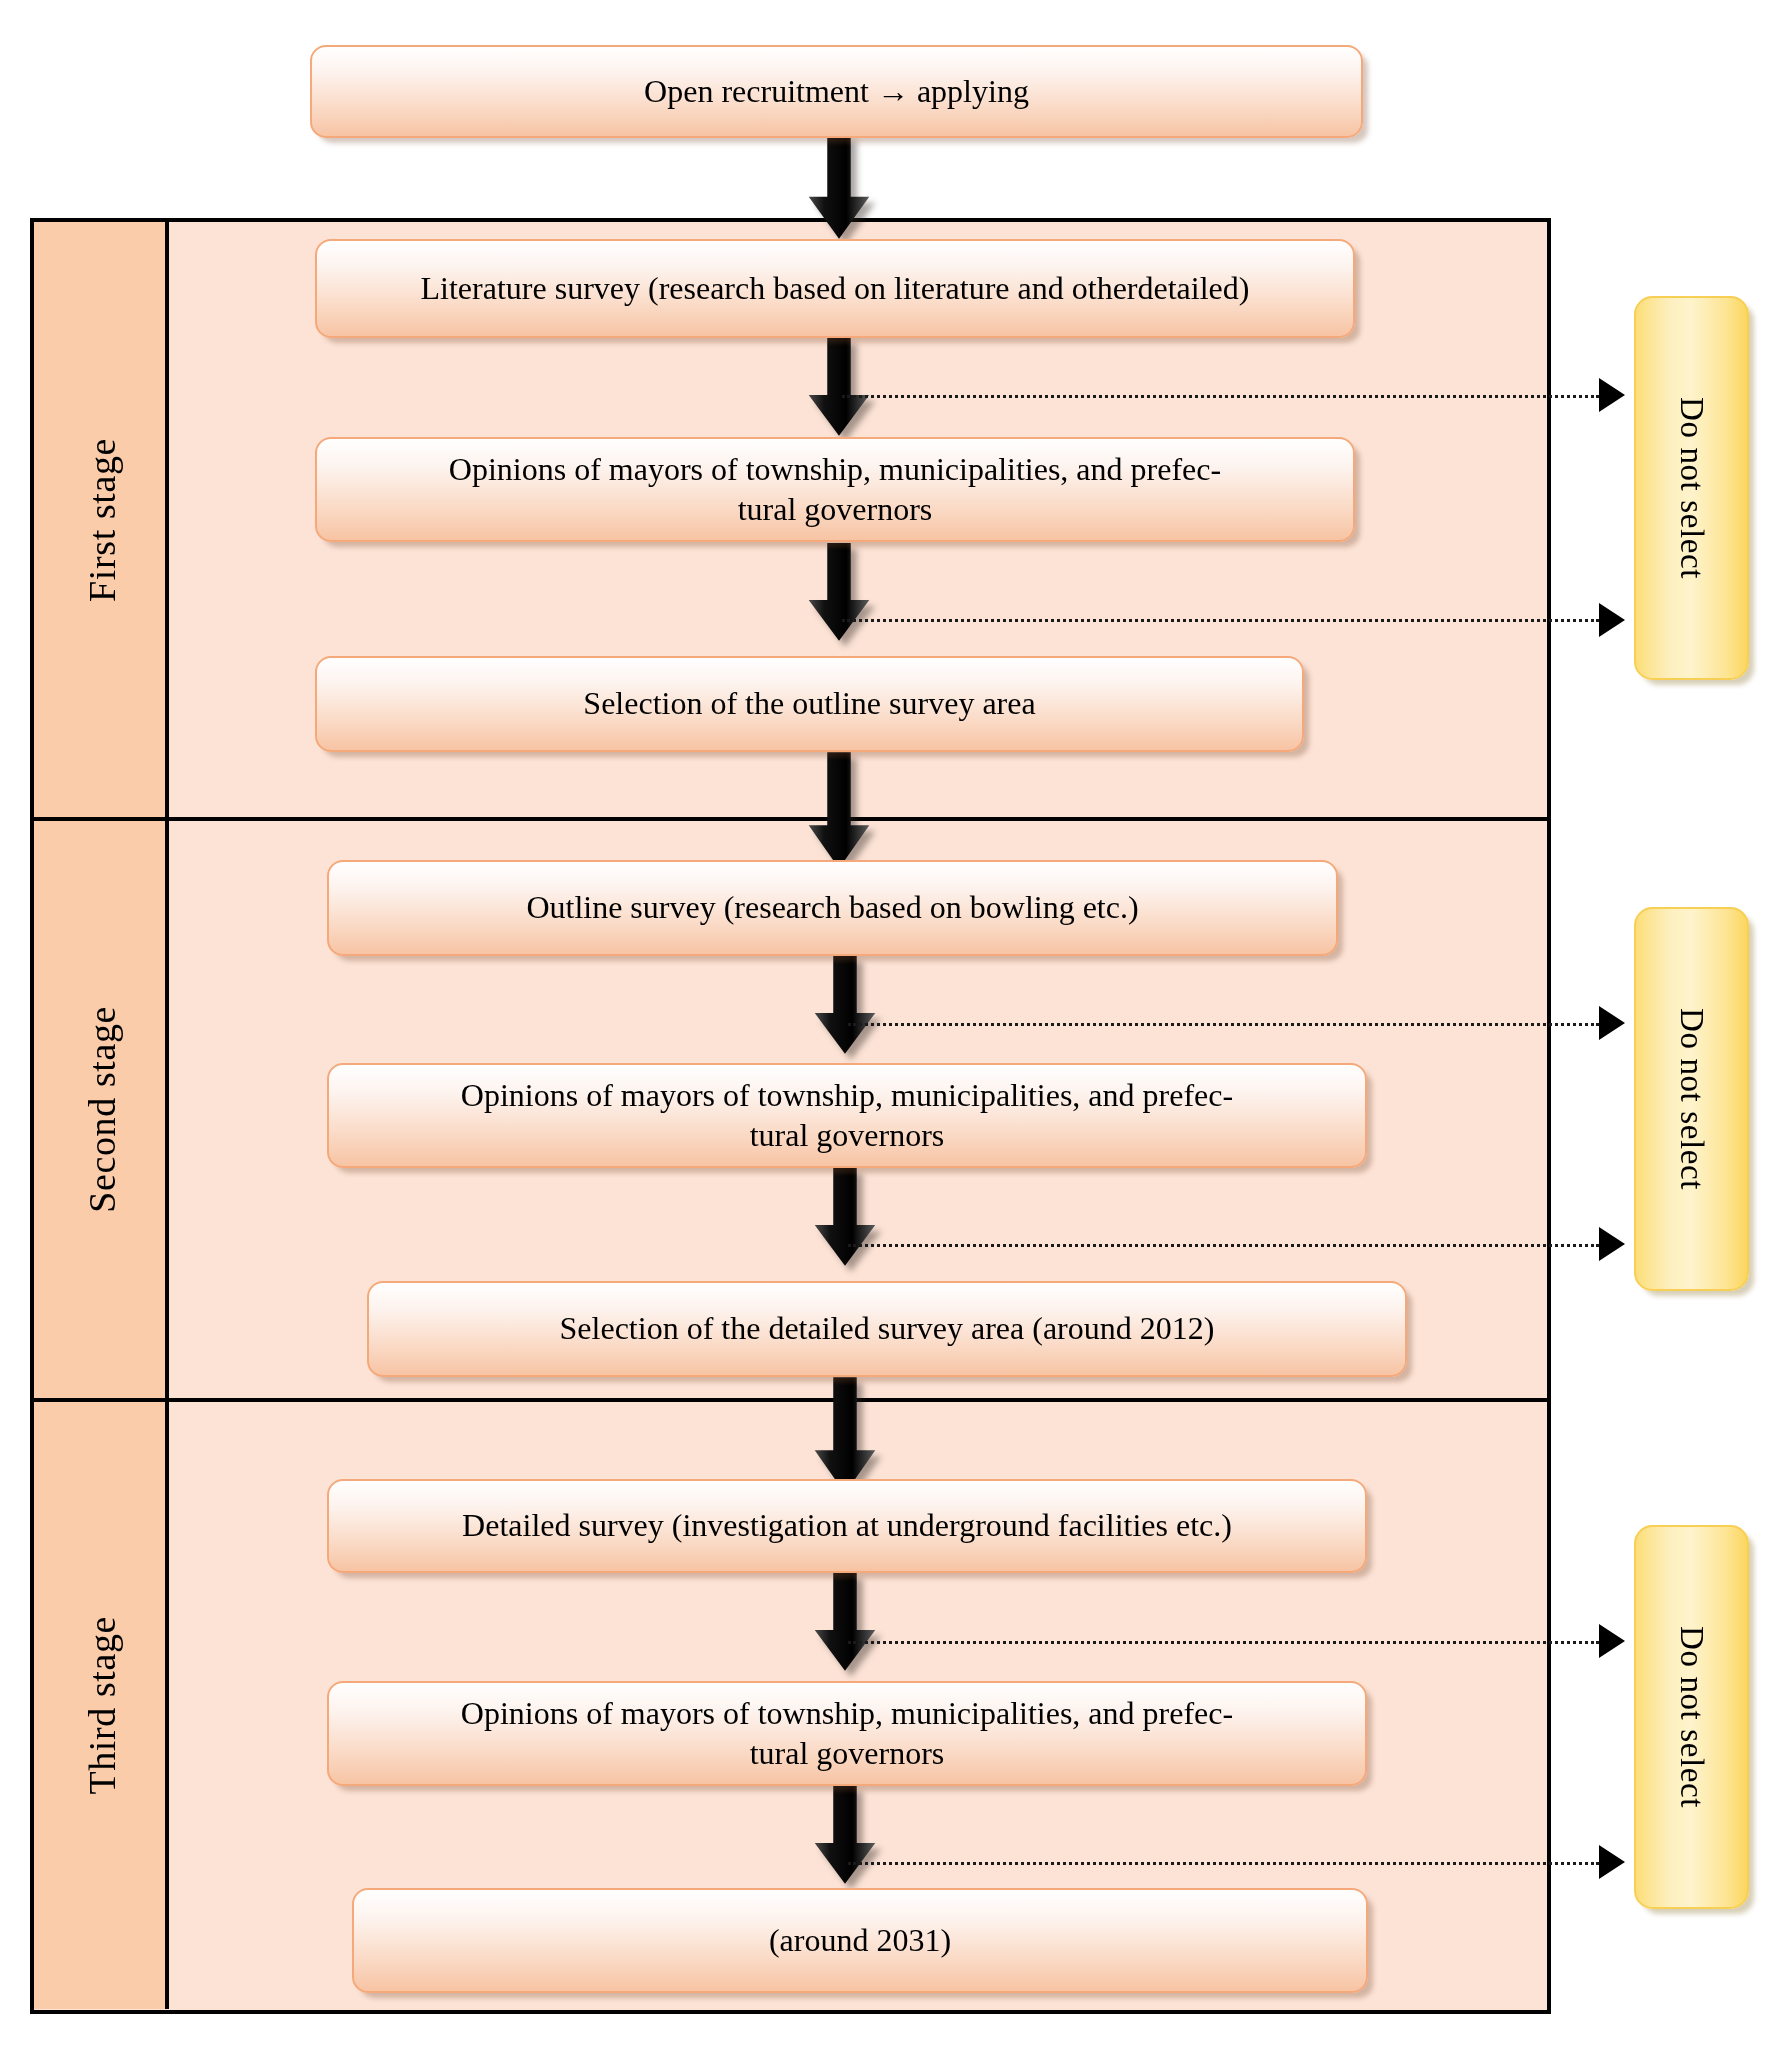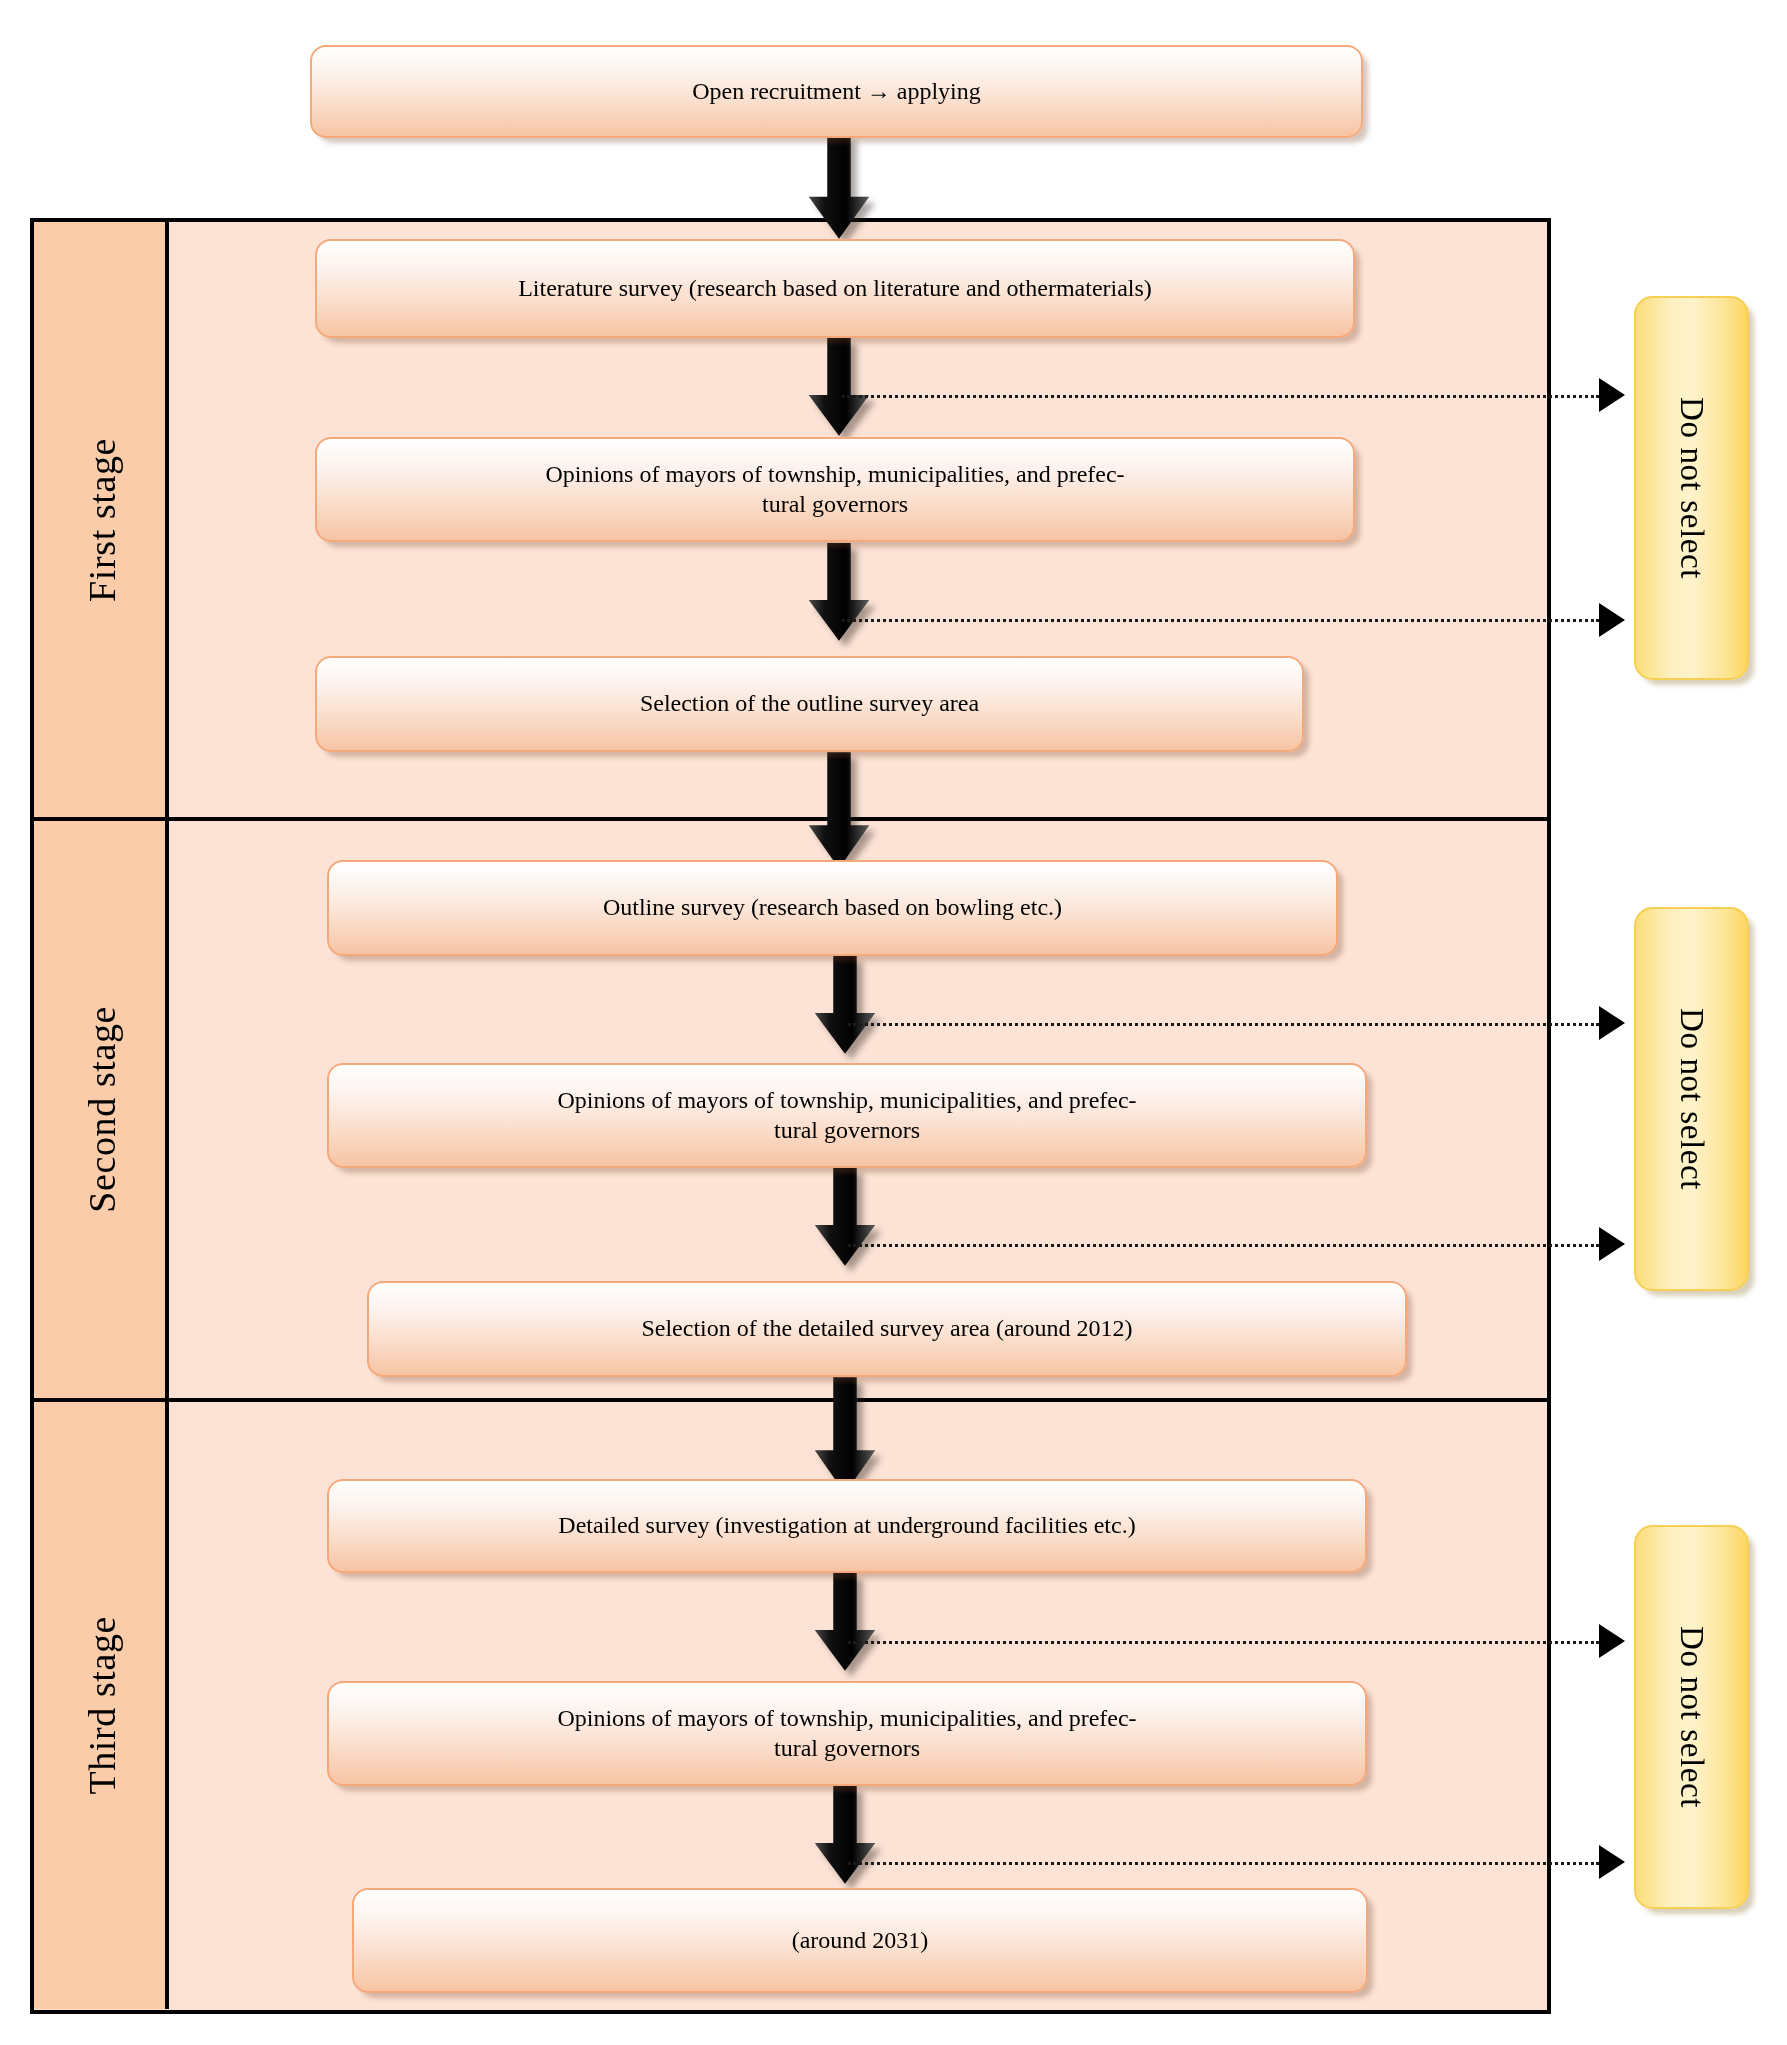--- a/index.html
+++ b/index.html
@@ -25,21 +25,21 @@
                 #FFFFFF 0%,
                 #FDF3EE 28%,
                 #FAD9C4 70%,
                 #F7C4A4 100%);
     box-shadow: 6.8px 6.8px 5.6px -1.9px rgba(120,70,40,0.30);
     display: flex;
     align-items: center;
     justify-content: center;
     text-align: center;
     color: #000000;
-    font-size: 24px;
+    font-size: 32px;
     line-height: 1.22;
     padding: 2.5px 18.6px;
     z-index: 6;
   }
   .pbox span { display: block; }
 
   
   .ybox {
     position: absolute;
     box-sizing: border-box;
@@ -168,21 +168,21 @@
       <stop offset="25%" stop-color="#111111"></stop>
       <stop offset="62%" stop-color="#000000"></stop>
       <stop offset="100%" stop-color="#5d5d5d"></stop>
     </linearGradient>
   </defs>
   <polygon points="36,0 74,0 74,100 104,100 55,168 6,100 36,100" fill="url(#agv)"></polygon>
 </svg>
 
 <div class="pbox" style="left:315px; top:239px; width:1040px; height:99px; ">
   <span>Literature survey (research based on literature and other</span>
-  <span>materials)</span>
+  <span>detailed)</span>
 </div>
 
 <svg class="darrow" style="left:805px; top:338px;" width="68" height="99" viewBox="0 0 110 160">
   <polygon points="36,0 74,0 74,92 104,92 55,158 6,92 36,92" fill="url(#agv)"></polygon>
 </svg>
 <div class="dline" style="left:842px; top:395px; width:757px;"></div>
 <div class="dtip" style="left:1599px; top:378px;"></div>
 
 <div class="pbox" style="left:315px; top:437px; width:1040px; height:105px; flex-direction:column;">
   <span>Opinions of mayors of township, municipalities, and prefec-</span>

